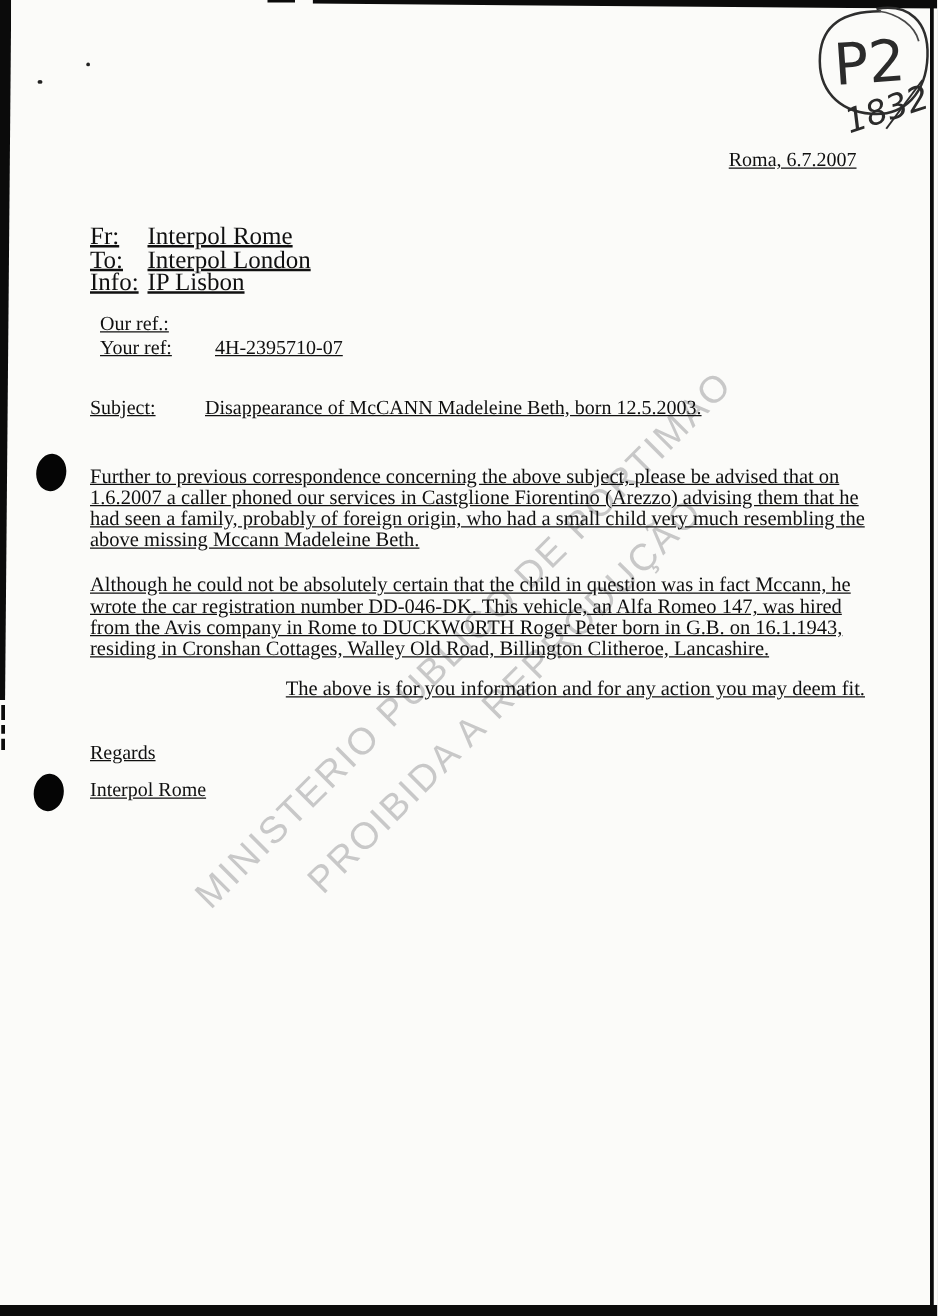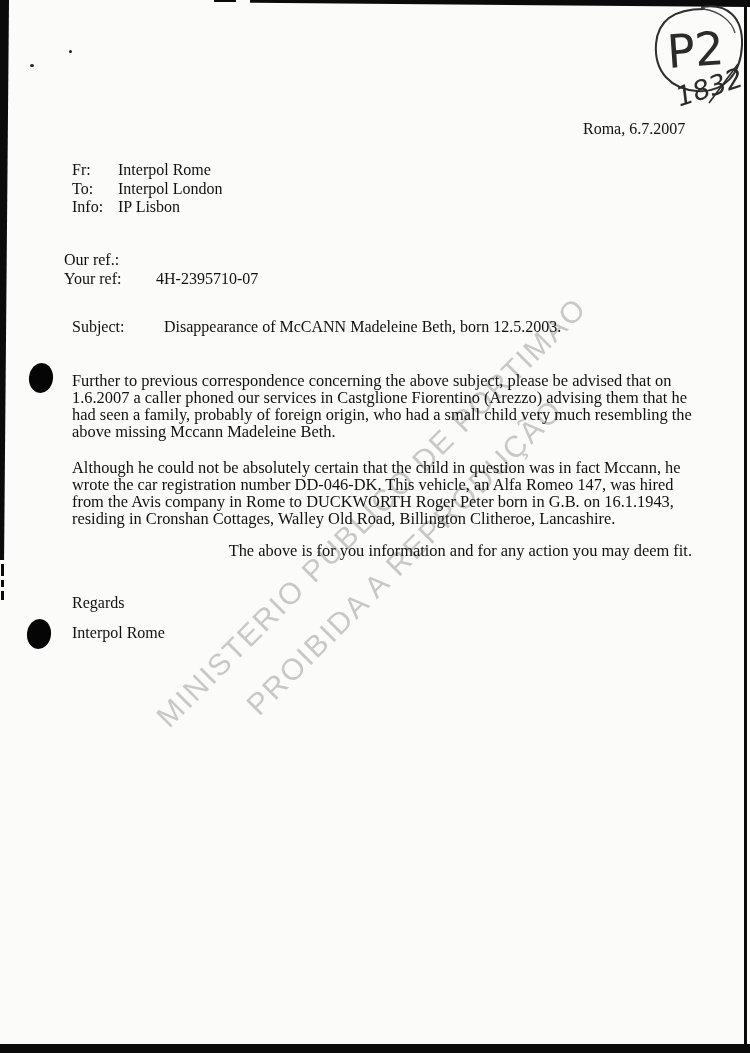--- a/index.html
+++ b/index.html
@@ -35,26 +35,26 @@
     transform:rotate(-45deg);
     transform-origin:0 0;
     font-size:30px;
     letter-spacing:2px;
     color:#c8c8c8;
     z-index:1;
   }
   .wm-1{left:150px;top:710px;}
   .wm-2{left:240px;top:698px;}
   
-  .txt{position:absolute;z-index:2;}
+  .txt{position:absolute;z-index:2;text-decoration:underline;}
   .date-line{left:583px;top:120px;font-size:16px;}
-  .addr-block{left:72px;top:161px;font-size:16px;line-height:18.5px;}
+  .addr-block{left:72px;top:180px;font-size:20px;line-height:18.5px;}
   .addr-row{display:flex;}
   .addr-row .lbl{width:46px;}
-  .ref-block{left:64px;top:250px;font-size:16px;line-height:19px;}
+  .ref-block{left:80px;top:250px;font-size:16px;line-height:19px;}
   .ref-row{display:flex;}
   .ref-row .lbl{width:92px;}
   .subject-row{left:72px;top:318px;font-size:16px;display:flex;}
   .subject-row .lbl{width:92px;}
   .para{left:72px;width:620px;font-size:16.4px;line-height:17px;}
   .para-1{top:372px;}
   .para-2{top:459px;}
   .para-3{top:542px;text-align:right;}
   .closing{left:72px;top:594px;font-size:16px;}
   .signature{left:72px;top:624px;font-size:16px;}

